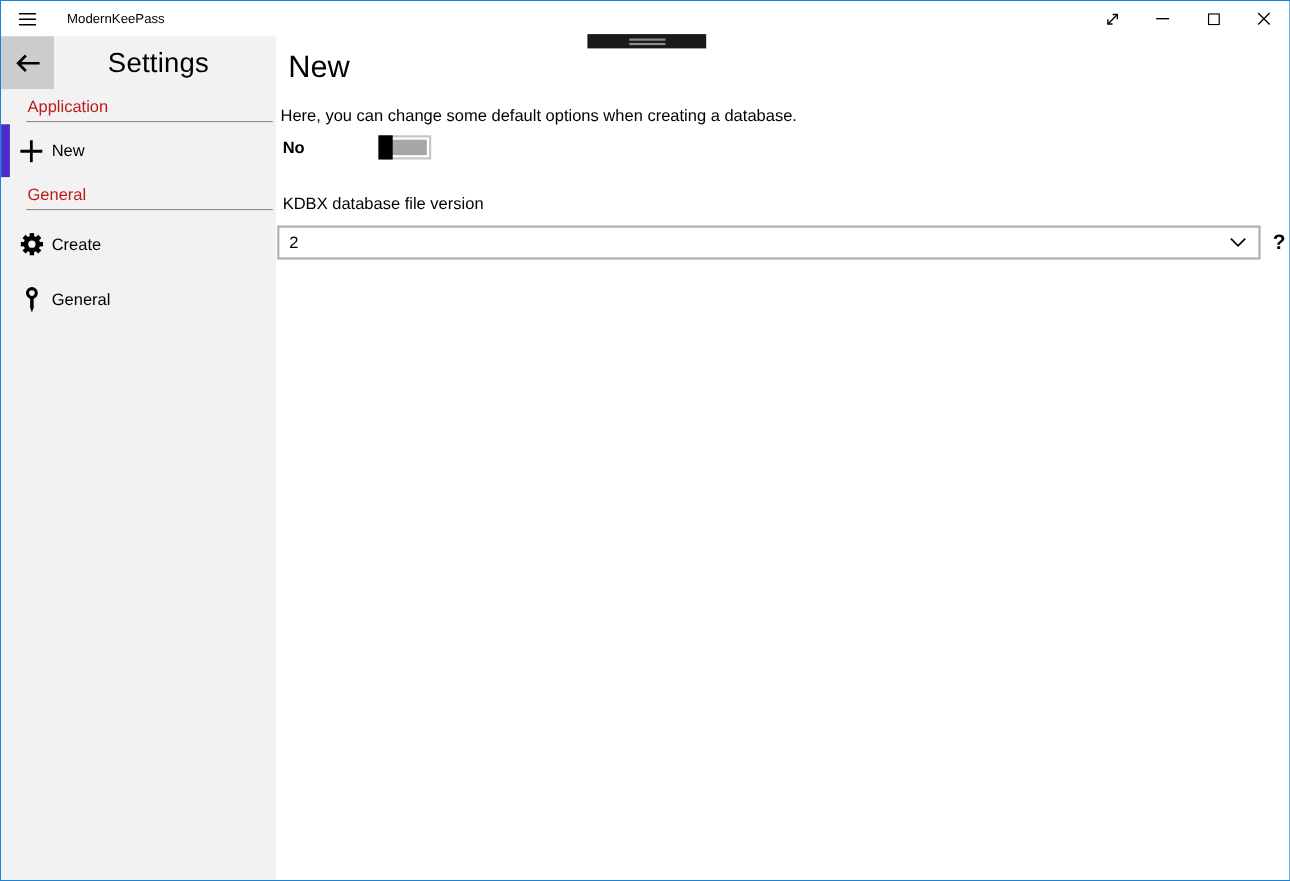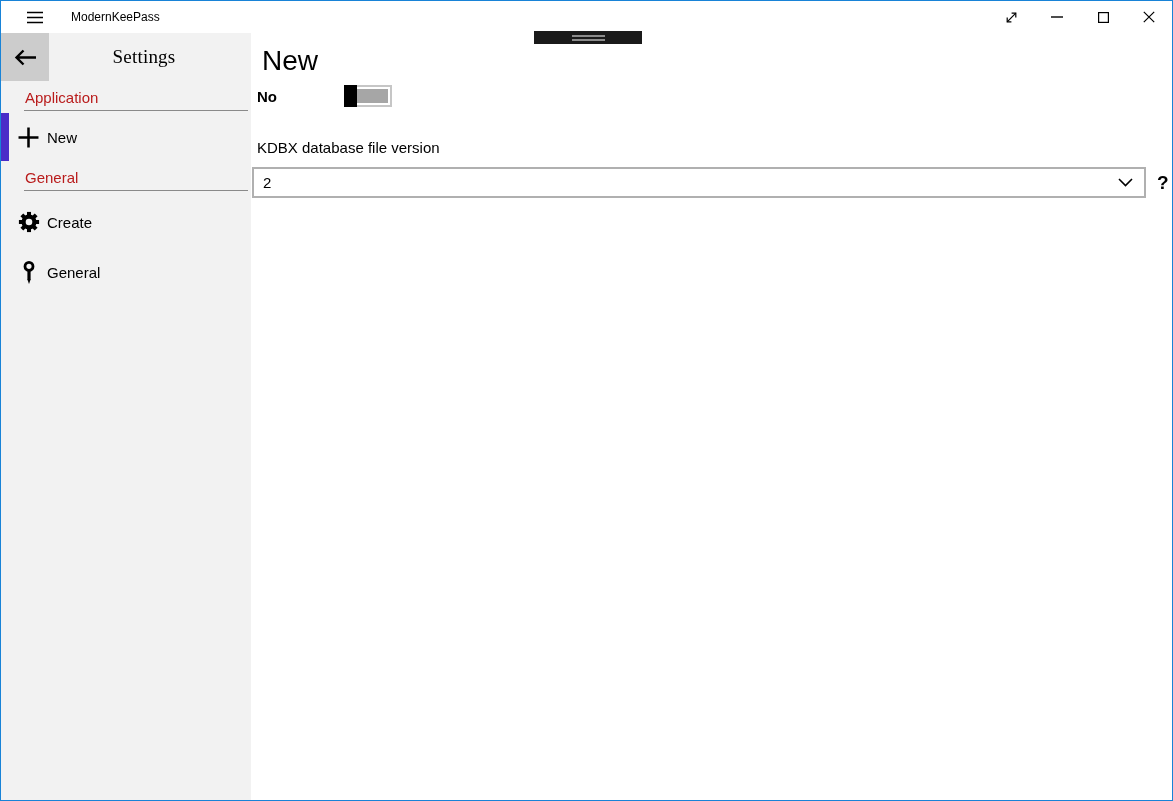--- a/index.html
+++ b/index.html
@@ -13,21 +13,21 @@
   }
   .window {
     position:absolute; inset:0;
     border:1px solid var(--window-border,#1883d7);
     background:#fff;
   }
 
   
   .titlebar {
     position:absolute; left:0; top:0; right:0; height:32px;
-    background:#fff; display:flex; align-items:center;padding-left:10px;
+    background:#fff; display:flex; align-items:center;
   }
   .hamburger-btn {
     width:48px; height:32px; display:flex; align-items:center; justify-content:center;
     background:transparent; border:none; cursor:pointer;
   }
   .app-title { font-size:12px; margin-left:12px; color:#000; }
   .win-controls { position:absolute; right:0; top:0; height:32px; display:flex; }
   .win-btn {
     width:46px; height:32px; display:flex; align-items:center; justify-content:center;
     background:transparent; border:none; cursor:pointer;
@@ -49,21 +49,21 @@
   }
   .sidebar-header { position:relative; height:48px; }
   .back-btn {
     position:absolute; left:0; top:0; width:48px; height:48px;
     background:#cccccc; border:none; display:flex; align-items:center; justify-content:center;
     cursor:pointer;
   }
   .sidebar-title {
     position:absolute; left:48px; right:12px; top:0; height:48px;
     display:flex; align-items:center; justify-content:center;
-    font-size:19px; font-weight:300; letter-spacing:0.2px;font-family:Liberation Serif, serif;
+    font-size:25px; font-weight:300; letter-spacing:0.2px;
   }
   .section-label {
     font-size:15px; margin:8px 0 4px 24px; color:#b91c1c;
   }
   .divider { border:none; border-top:1px solid #8a8a8a; margin:0 3px 0 23px; }
   .nav-item {
     position:relative; height:48px; margin-top:2px;
     display:flex; align-items:center; padding-left:16px; gap:7px;
     cursor:pointer;
   }
@@ -205,20 +205,21 @@
           <rect x="4.4" y="9" width="3.2" height="10" fill="#000"></rect>
           <path d="M4.4 18.5 L7.6 18.5 L6 23 Z" fill="#000"></path>
         </svg>
       </span>
       <span class="nav-label">General</span>
     </div>
   </aside>
 
   <main class="main">
     <h1 class="page-heading">New</h1>
+    <p class="page-desc">Here, you can change some default options when creating a database.</p>
 
     <div class="toggle-row">
       <span class="toggle-state">No</span>
       <div class="toggle" role="switch" aria-checked="false">
         <div class="track-fill"></div>
         <div class="knob"></div>
       </div>
     </div>
 
     <div class="field-label kdbx-label">KDBX database file version</div>

